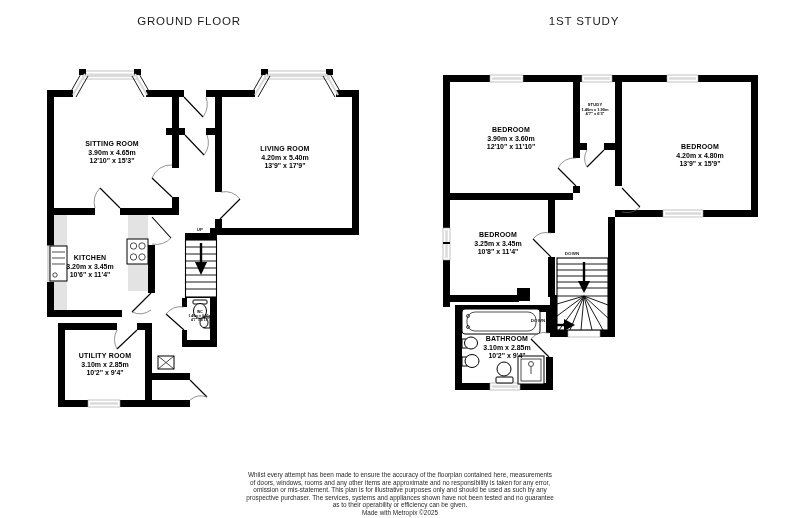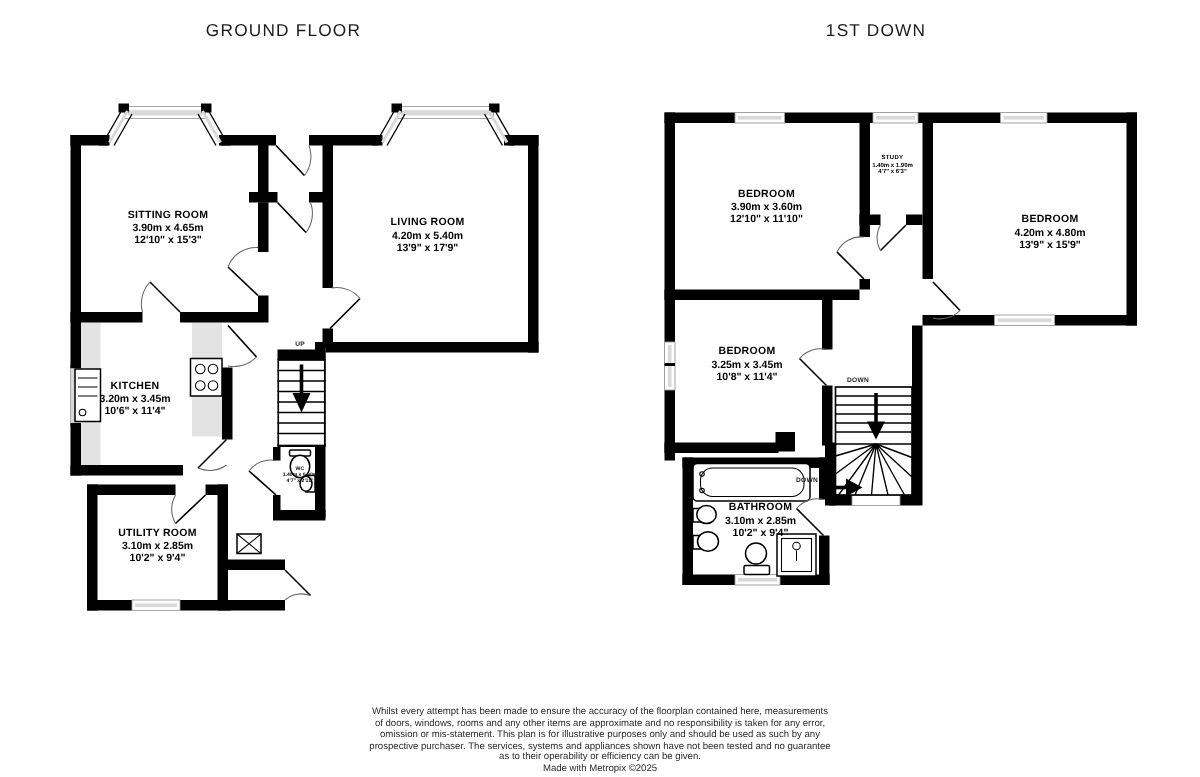--- a/index.html
+++ b/index.html
@@ -264,21 +264,21 @@
           <path class="swing" d="M640,207 A19 19 0 0 1 622,212"></path>
       <path class="leaf" d="M551,257 L533,239"></path>
           <path class="swing" d="M533,239 A18 18 0 0 1 551,233"></path>
       <path class="leaf" d="M549,357 L531,339"></path>
           <path class="swing" d="M531,339 A18 18 0 0 1 549,333"></path>
     </g>
   </g>
 </svg>
 
 <div class="plan-title" style="left:189px;top:21px">GROUND FLOOR</div>
-<div class="plan-title" style="left:584px;top:21px">1ST DOWN</div>
+<div class="plan-title" style="left:584px;top:21px">1ST STUDY</div>
 
 <div class="room-label" style="left:112px;top:153px">
   <div class="nm">SITTING ROOM</div>
   <div>3.90m x 4.65m</div>
   <div>12'10" x 15'3"</div>
 </div>
 <div class="room-label" style="left:285px;top:158px">
   <div class="nm">LIVING ROOM</div>
   <div>4.20m x 5.40m</div>
   <div>13'9" x 17'9"</div>

